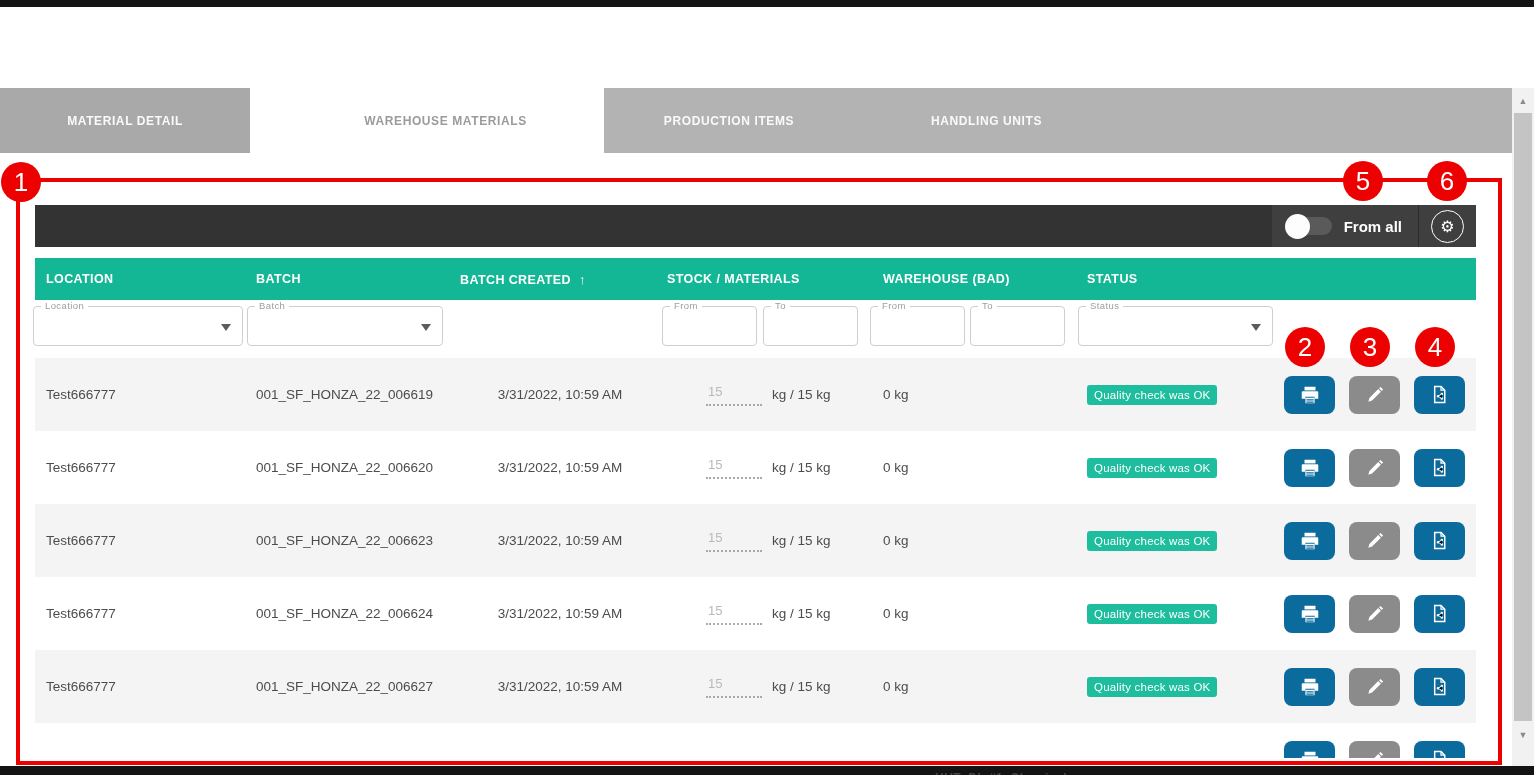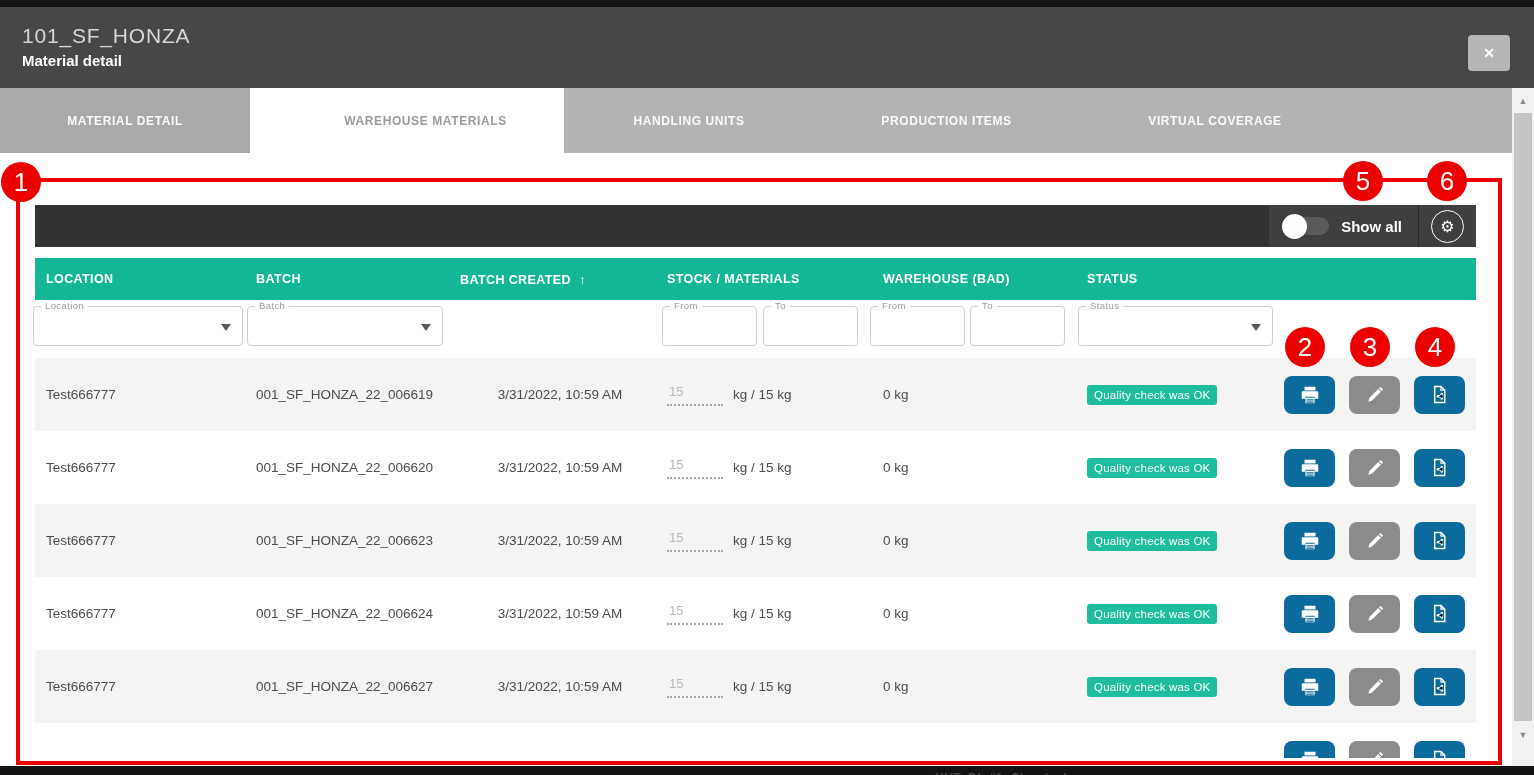--- a/index.html
+++ b/index.html
@@ -15,21 +15,21 @@
   .hdr-title{position:absolute;left:22px;top:17px;font-size:21px;letter-spacing:.8px;color:#d6d6d6;}
   .hdr-sub{position:absolute;left:22px;top:45px;font-size:15px;font-weight:bold;color:#ffffff;}
   .close-btn{position:absolute;left:1468px;top:28px;width:42px;height:36px;background:#b6b6b6;border:none;
     border-radius:4px;color:#fff;font-size:14px;font-weight:bold;cursor:pointer;line-height:36px;text-align:center;}
 
   
   .tabbar{position:absolute;left:0;top:88px;width:1512px;height:65px;background:#b3b3b3;display:flex;}
   .tab{height:65px;display:flex;align-items:center;justify-content:center;font-size:12px;font-weight:600;
     letter-spacing:.6px;color:#fafafa;cursor:pointer;}
   .tab:nth-child(1){width:250px;background:#a9a9a9;}
-  .tab:nth-child(2){width:314px;padding-left:37px;}
+  .tab:nth-child(2){width:354px;padding-left:37px;}
   .tab:nth-child(3){width:250px;}
   .tab:nth-child(4){width:265px;}
   .tab:nth-child(5){width:272px;}
   .tab:nth-child(6){width:178px;}
   .tab.active{background:#ffffff;color:#9b9b9b;}
 
   
   .panel{position:absolute;left:35px;top:205px;width:1441px;}
   .toolbar{position:relative;width:1441px;height:42px;background:#333333;display:flex;justify-content:flex-end;}
   .tb-right{height:42px;background:#3f3f3f;display:flex;align-items:center;padding:0 0 0 16px;}
@@ -63,21 +63,21 @@
   .trow{height:73px;align-items:center;}
   .trow.odd{background:#f4f4f4;}
   .trow.even{background:#ffffff;}
   .cell-text{font-size:13.5px;color:#4c4c4c;}
   .td{padding-left:11px;}
   .td.c-created{padding-left:5px;text-align:center;}
   .td.c-stock{padding-left:7px;display:flex;align-items:center;}
   .td.c-bad{padding-left:8px;}
   .td.c-status{padding-left:7px;}
   .stock-edit{display:inline-block;width:56px;border-bottom:2px dotted #a9a9a9;color:#b9b9b9;font-size:13px;
-    padding:0 2px 5px 2px;margin-right:10px;cursor:text;}
+    padding:0 2px 5px 2px;margin-right:10px;cursor:text;margin-left:39px;}
   .badge{display:inline-block;background:var(--badge);color:#fff;font-size:11.5px;letter-spacing:.2px;
     padding:4px 7px;border-radius:3px;}
   .c-actions{display:flex;justify-content:flex-end;align-items:center;gap:14px;padding-right:11px;}
   .abtn{width:51px;height:38px;border:none;border-radius:8px;display:flex;align-items:center;justify-content:center;cursor:pointer;padding:0;}
   .abtn.blue{background:var(--blue);} .abtn.gray{background:#8b8b8b;}
   .abtn svg{display:block;}
 
   
   .vscroll{position:absolute;left:1512px;top:88px;width:22px;height:687px;background:#f1f1f1;}
   .sb-arrow{position:absolute;left:0;width:22px;height:18px;color:#8b8b8b;font-size:9px;text-align:center;line-height:18px;cursor:pointer;}
@@ -93,44 +93,36 @@
   .bottom-bar{position:absolute;left:0;top:766px;width:1534px;height:9px;background:#131313;overflow:hidden;z-index:60;}
   .bottom-bar span{position:relative;top:2px;margin-left:935px;color:#454545;font-size:12px;font-weight:bold;letter-spacing:.5px;}
 </style>
 </head>
 <body>
 
 <div id="stage">
 
   <div class="top-strip"></div>
 
-  <div class="hdr">
-    <div class="hdr-title">101_SF_HONZA</div>
-    <div class="hdr-sub">Material detail</div>
-    <button class="close-btn">
-      <span>✕</span>
-    </button>
-  </div>
 
   <div class="tabbar">
     <div class="tab">MATERIAL DETAIL</div>
     <div class="tab active">WAREHOUSE MATERIALS</div>
+    <div class="tab">PRODUCTION ITEMS</div>
     <div class="tab">HANDLING UNITS</div>
-    <div class="tab">PRODUCTION ITEMS</div>
-    <div class="tab">VIRTUAL COVERAGE</div>
   </div>
 
   <div class="panel">
 
     <div class="toolbar">
       <div class="tb-right">
         <div class="toggle">
           <div class="knob"></div>
         </div>
-        <span class="showall-label">Show all</span>
+        <span class="showall-label">From all</span>
         <div class="tb-gear-sec">
           <button class="gear-btn">
             <span>⚙</span>
           </button>
         </div>
       </div>
     </div>
 
     <div class="gap-row"></div>
 

